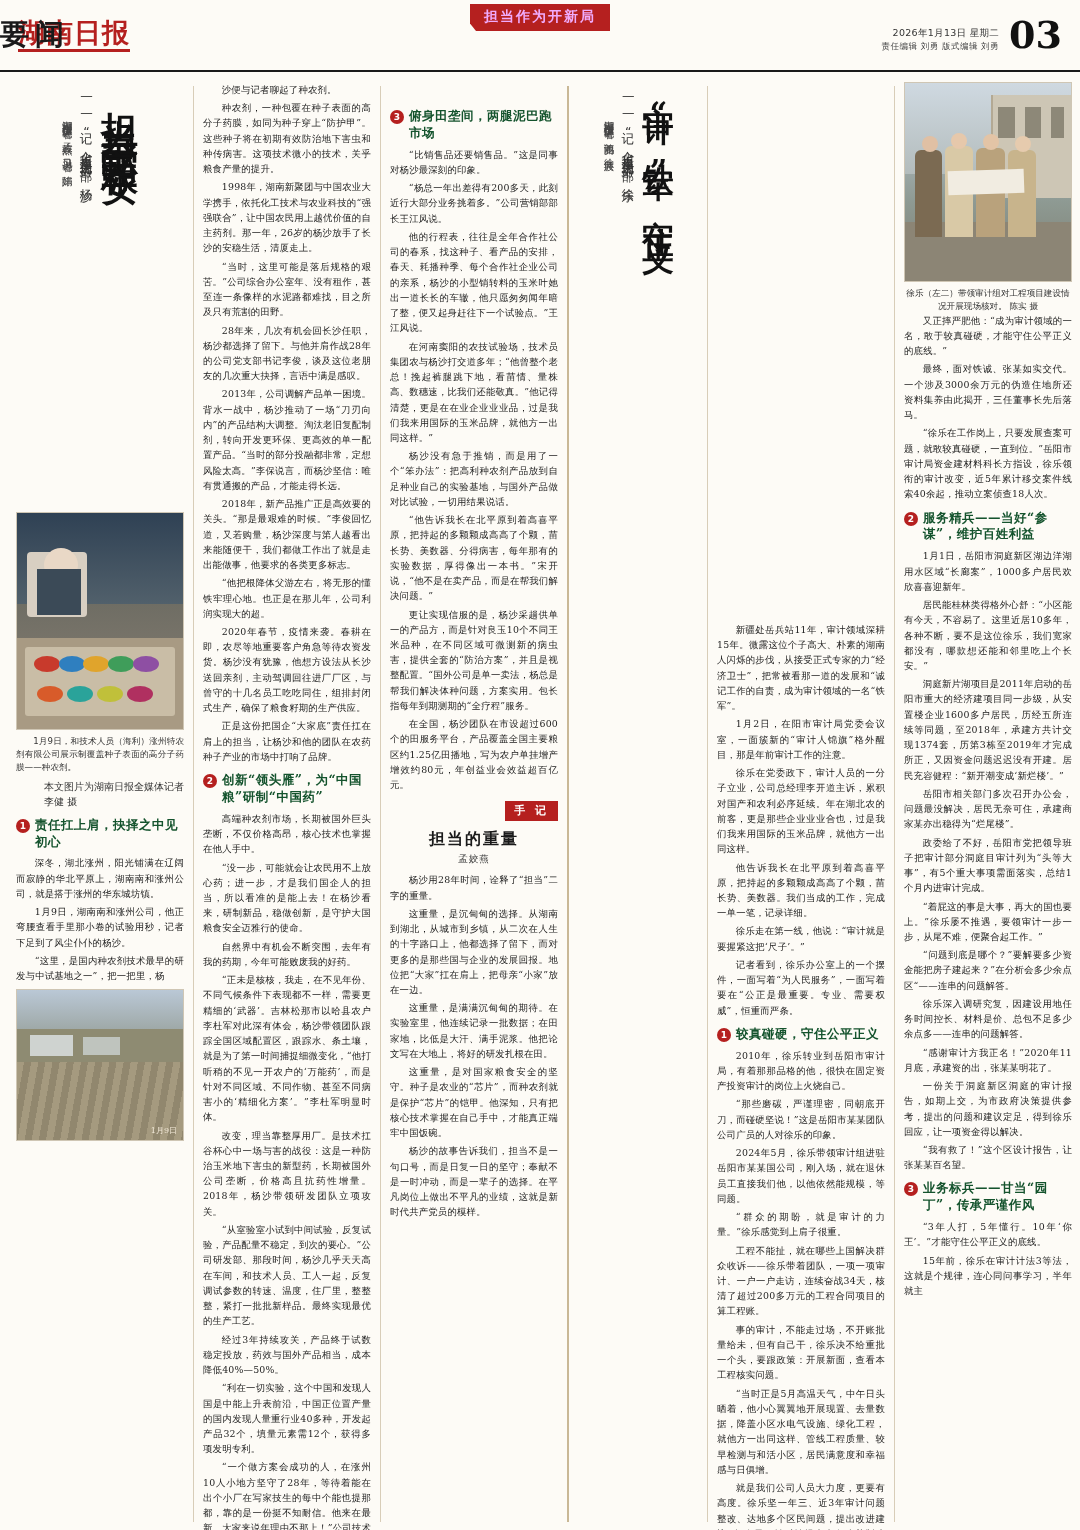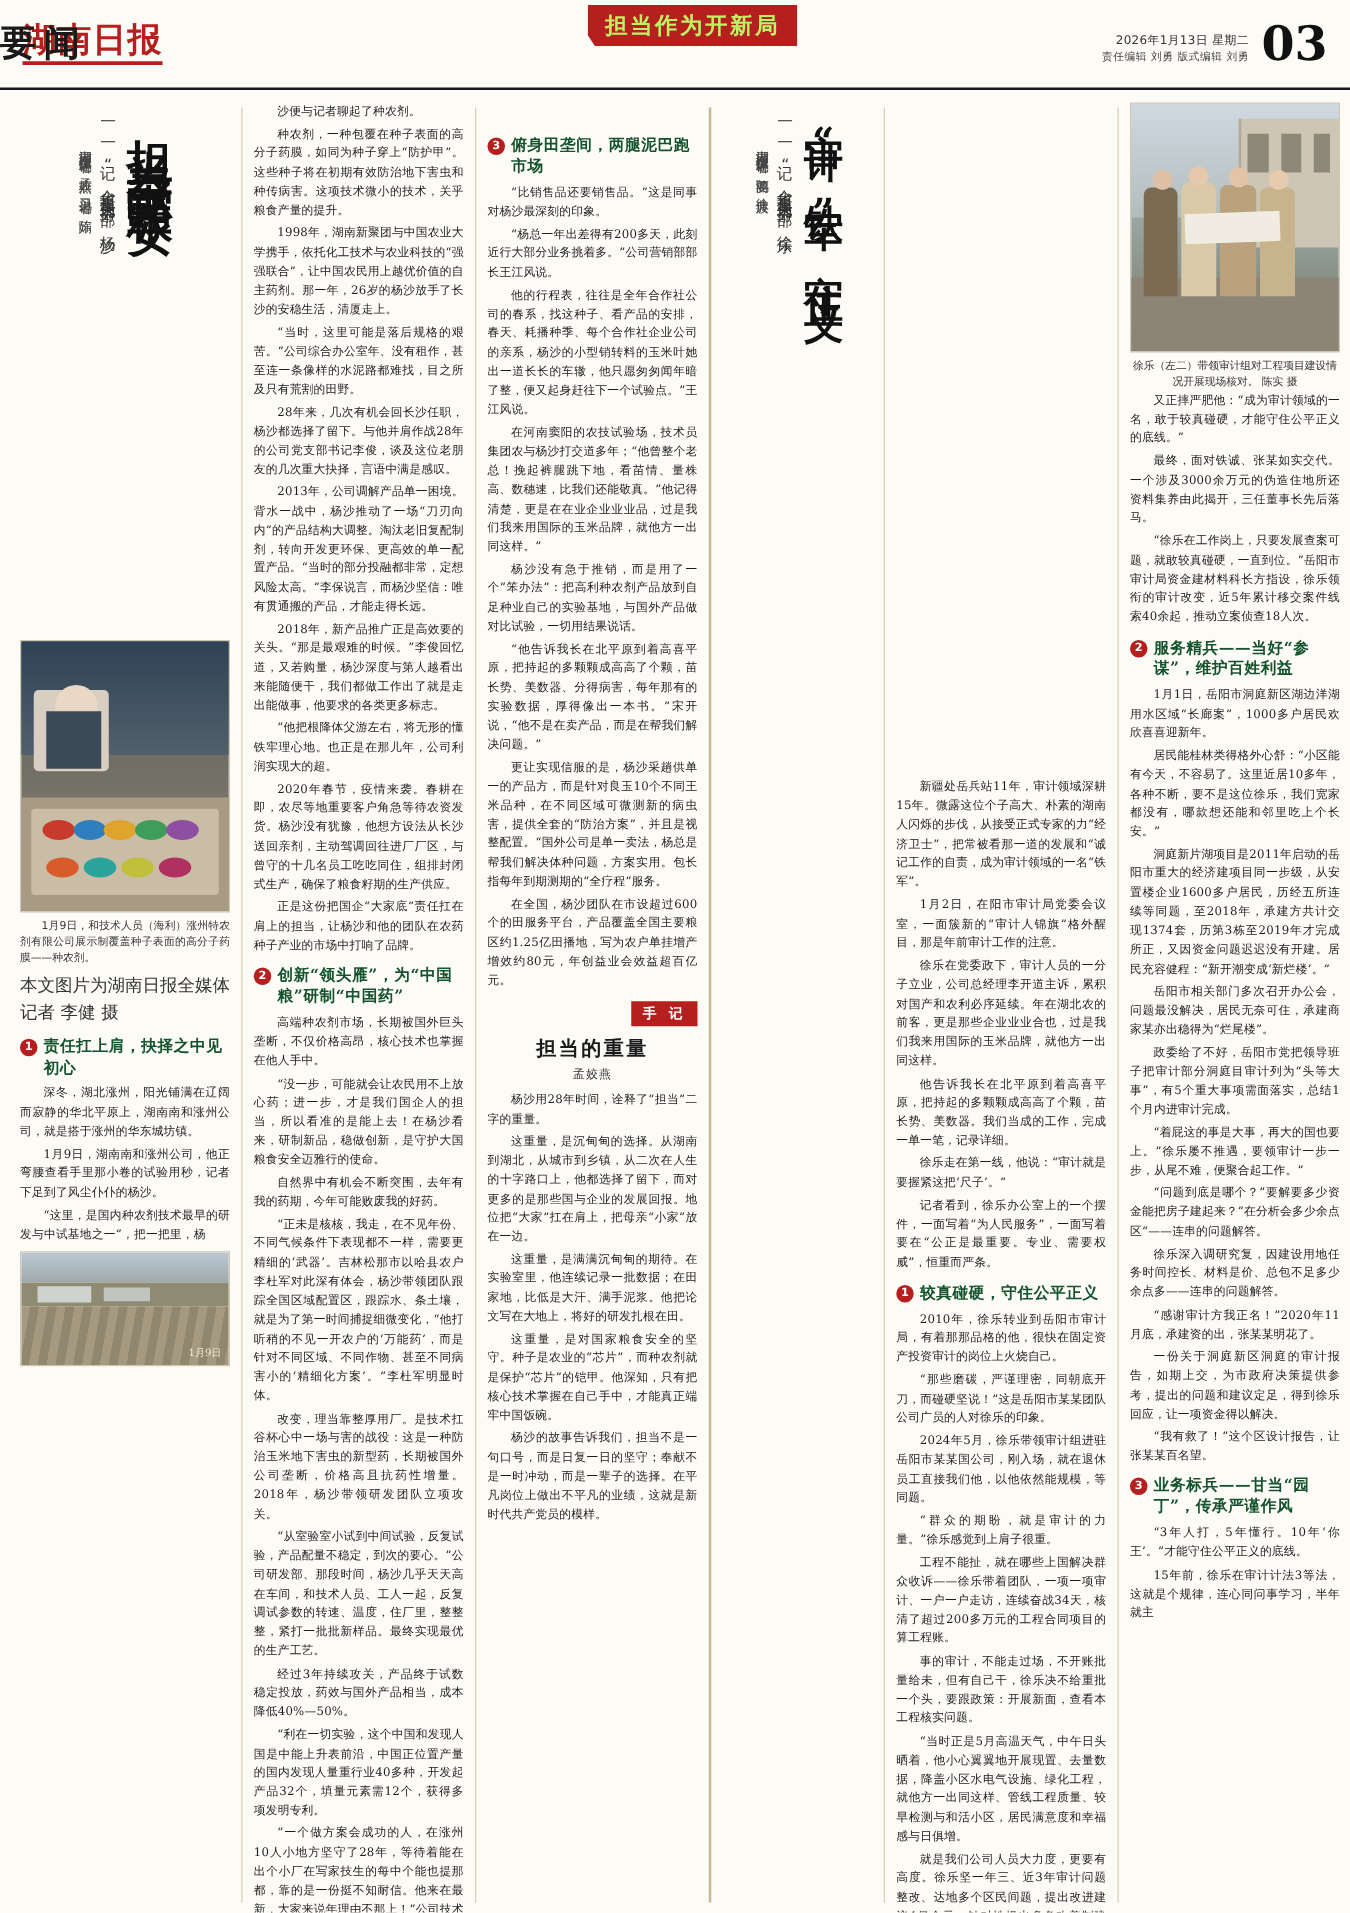--- a/index.html
+++ b/index.html
@@ -87,35 +87,35 @@
     text-align:center;font-weight:bold;margin-top:2px;
   }
   .sectext{
     font-family:"DejaVu Serif","Liberation Serif",serif;
     font-size:12.5px;font-weight:bold;line-height:1.35;color:#14532d;letter-spacing:.5px;
   }
 
   
   .banner{
     position:absolute;left:470px;top:4px;
-    background:#b5201f;color:#bef264;font-weight:bold;
-    font-size:18px;letter-spacing:2px;
+    background:#b5201f;color:#f0abfc;font-weight:bold;
+    font-size:14px;letter-spacing:2px;
     padding:4px 14px 5px 14px;
     clip-path:polygon(0 0,100% 0,100% 100%,6px 100%,0 72%);
     font-family:"DejaVu Serif","Liberation Serif",serif;
     z-index:5;
   }
 
   
   .photo{width:100%;border:1px solid #cfc6b4;box-sizing:border-box;display:block;}
 
   .ph-lab{height:218px;background:
       linear-gradient(180deg,#3a4b5c 0%,#4a5a68 38%,#6d6c63 39%,#8d8275 100%);
       position:relative;overflow:hidden;}
-  .ph-field{height:92px;background:
+  .ph-field{height:152px;background:
       linear-gradient(180deg,#b9c6d2 0%,#9aa9ae 22%,#8d8471 40%,#a29a83 70%,#8b8representing 100%);
       position:relative;overflow:hidden;}
   .ph-site{height:200px;background:linear-gradient(180deg,#c8d3dc 0%,#a9b4b8 30%,#8e9a93 60%,#7b7a6d 100%);position:relative;overflow:hidden;}
 
   
   .blob{position:absolute;border-radius:50%;}
   .rect{position:absolute;}
 
   
   .stamp{
@@ -169,21 +169,21 @@
         <div class="blob" style="left:25%;top:66%;width:26px;height:16px;background:#2f7fbf;"></div>
         <div class="blob" style="left:40%;top:66%;width:26px;height:16px;background:#e0a42c;"></div>
         <div class="blob" style="left:55%;top:66%;width:26px;height:16px;background:#3f9d5a;"></div>
         <div class="blob" style="left:70%;top:66%;width:26px;height:16px;background:#8e4fa3;"></div>
         <div class="blob" style="left:12%;top:80%;width:26px;height:16px;background:#d85b2a;"></div>
         <div class="blob" style="left:30%;top:80%;width:26px;height:16px;background:#2aa39a;"></div>
         <div class="blob" style="left:48%;top:80%;width:26px;height:16px;background:#c0c03a;"></div>
         <div class="blob" style="left:66%;top:80%;width:26px;height:16px;background:#b03060;"></div>
       </div>
       <div class="caption">1月9日，和技术人员（海利）涨州特农剂有限公司展示制覆盖种子表面的高分子药膜——种农剂。</div>
-      <div class="caption" style="text-indent:0;font-size:14px;">本文图片为湖南日报全媒体记者 李健 摄</div>
+      <div class="caption" style="text-indent:0;font-size:10px;margin-left:28px;">本文图片为湖南日报全媒体记者 李健 摄</div>
 
       <div class="sec">
         <div class="secnum">1</div>
         <div class="sectext">责任扛上肩，抉择之中见初心</div>
       </div>
       <p class="para">深冬，湖北涨州，阳光铺满在辽阔而寂静的华北平原上，湖南南和涨州公司，就是搭于涨州的华东城坊镇。</p>
       <p class="para">1月9日，湖南南和涨州公司，他正弯腰查看手里那小卷的试验用秒，记者下足到了风尘仆仆的杨沙。</p>
       <p class="para">“这里，是国内种农剂技术最早的研发与中试基地之一”，把一把里，杨</p>
 
       <div class="photo ph-field" style="margin-top:6px;">

